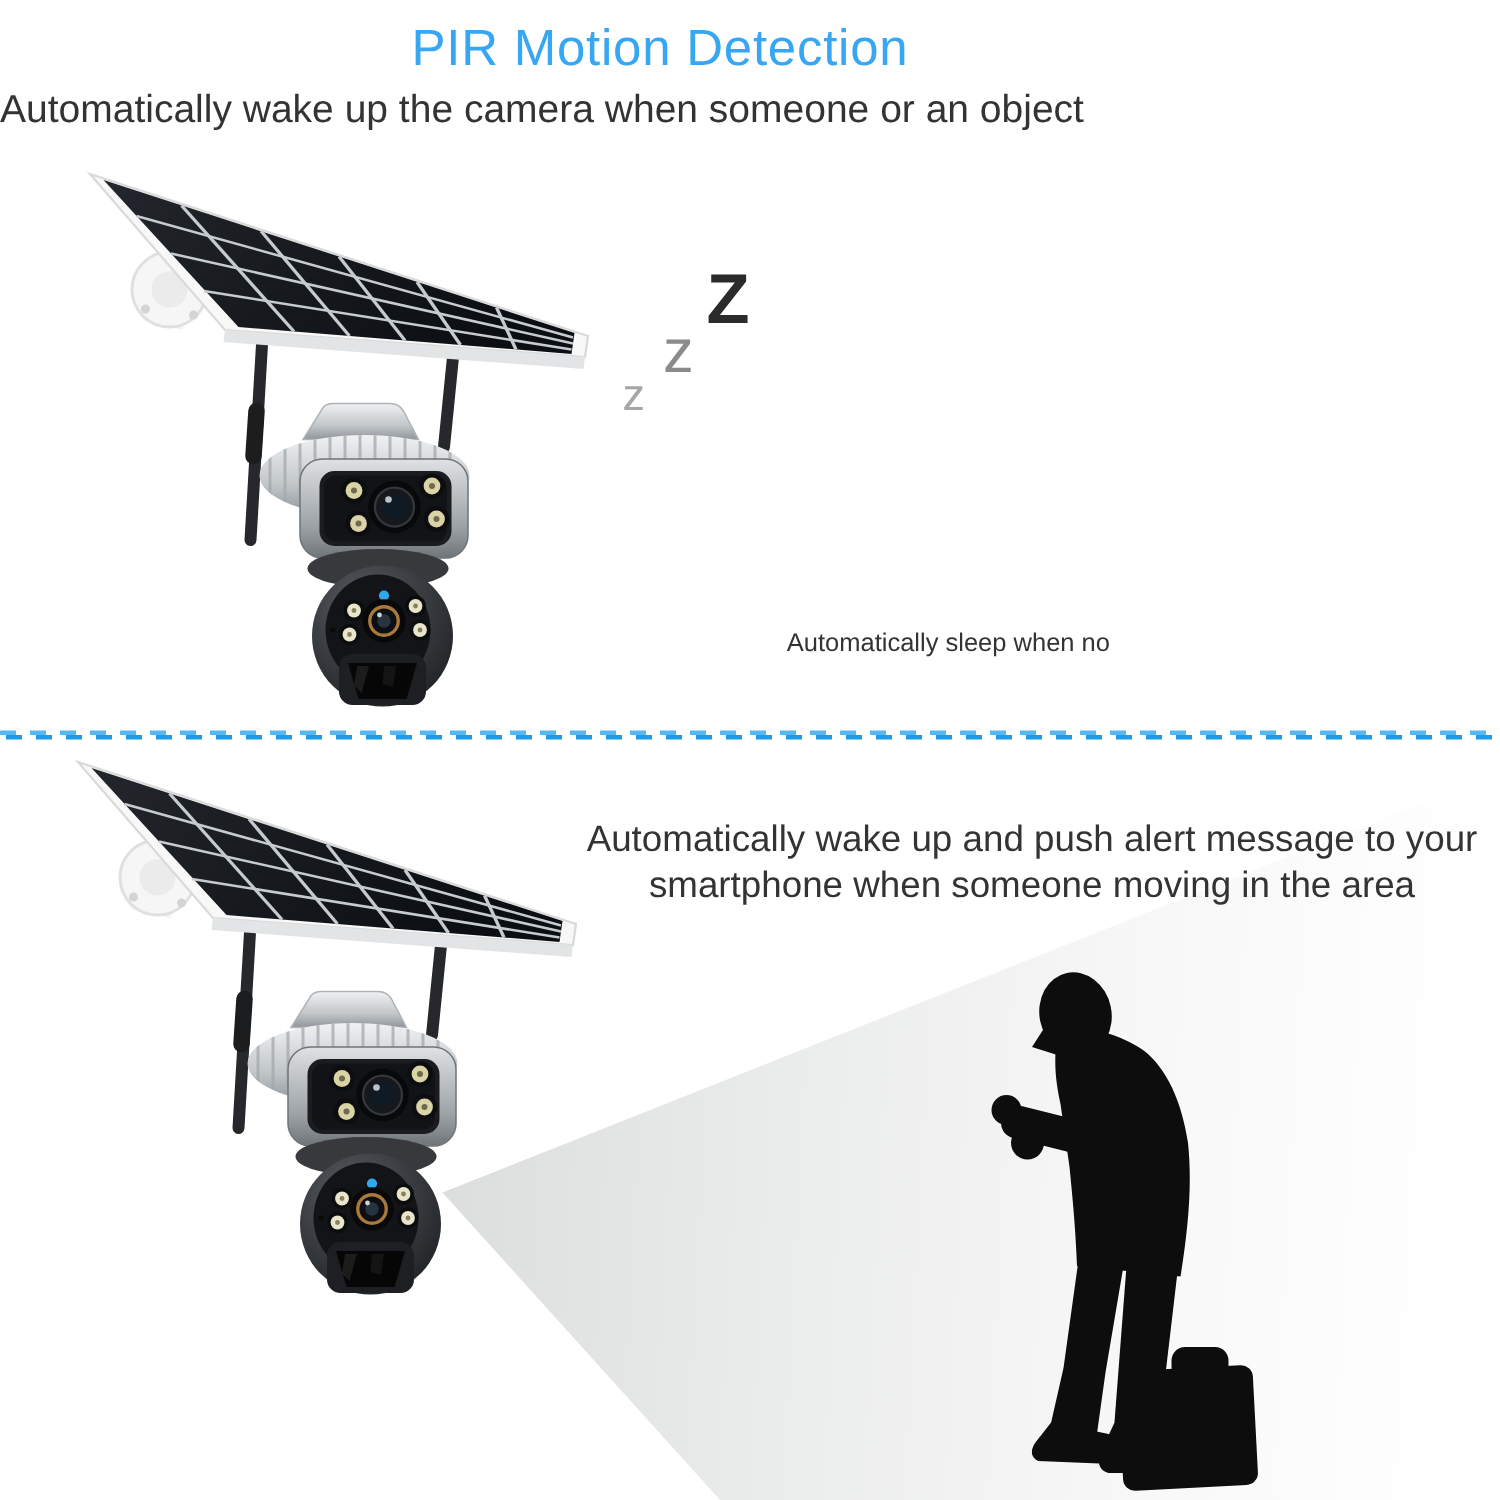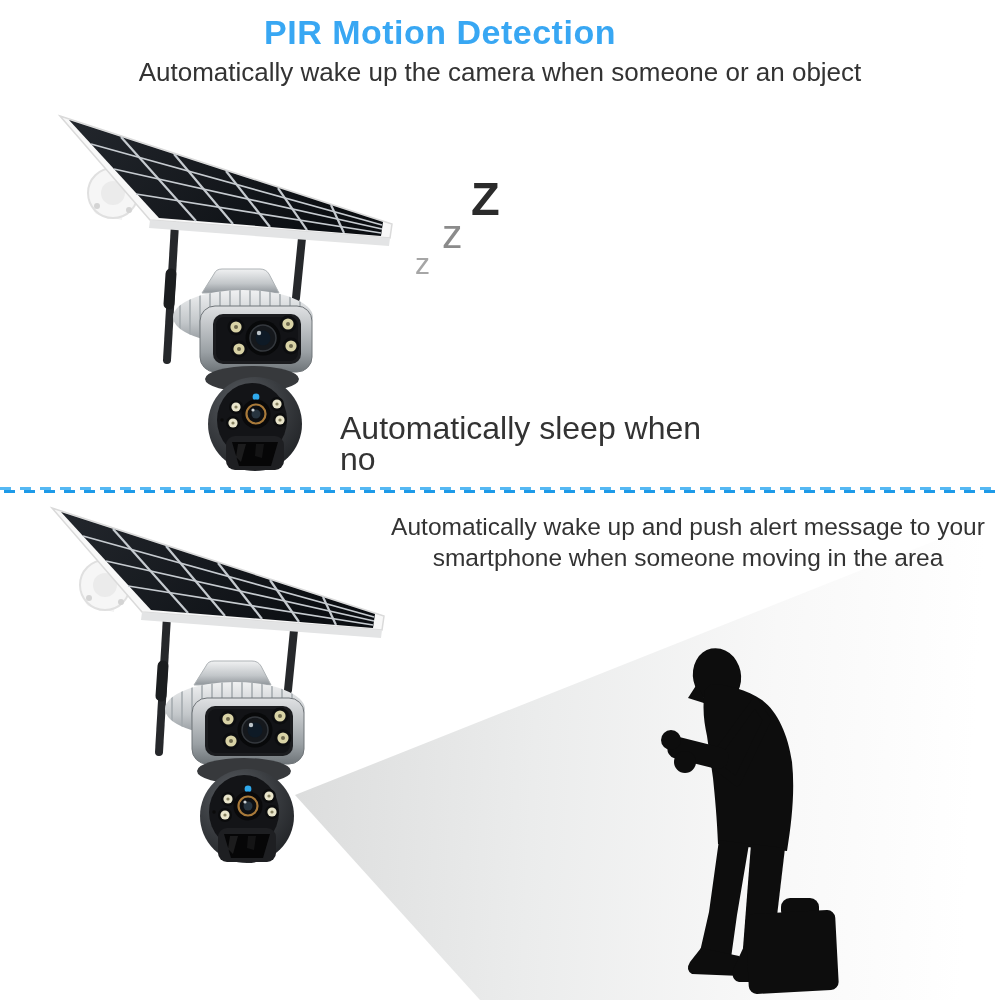--- a/index.html
+++ b/index.html
@@ -5,32 +5,32 @@
   html,body{margin:0;padding:0;}
   body{
     width:1000px;height:1000px;position:relative;overflow:hidden;
     background:#ffffff;
     font-family:"Liberation Sans", sans-serif;
     -webkit-font-smoothing:antialiased;
   }
   .abs{position:absolute;}
   .title{
     top:13px;left:0;width:880px;text-align:center;
-    font-size:34px;font-weight:bold;color:#38a7f3;letter-spacing:.5px;
+    font-size:34px;font-weight:normal;color:#38a7f3;letter-spacing:.5px;
   }
   .subtitle{
-    top:56px;left:0;width:1000px;text-align:center;
+    top:56px;left:0;width:1000px;
     font-size:26px;line-height:32px;color:#333333;
   }
   .sleep-caption{
-    top:413px;left:340px;width:400px;text-align:left;
-    font-size:32px;line-height:31px;color:#333333;
+    top:413px;left:340px;width:400px;text-align:right;
+    font-size:17px;line-height:31px;color:#333333;
   }
   .wake-caption{
-    top:511px;left:375px;width:626px;text-align:center;
+    top:544px;left:375px;width:626px;text-align:center;
     font-size:24.5px;line-height:31px;color:#333333;
   }
   .z-big{top:175px;left:471px;font-size:47px;font-weight:bold;color:#2b2b2b;line-height:1;}
   .z-med{top:214px;left:442px;font-size:41px;color:#8b8b8b;line-height:1;}
   .z-small{top:249px;left:415px;font-size:30px;color:#a6a6a6;line-height:1;}
   .divider{
     top:487px;left:0;width:1000px;height:7px;
     background-image:
       repeating-linear-gradient(90deg,#55b8f3 0 11px,rgba(0,0,0,0) 11px 20px),
       repeating-linear-gradient(90deg,#1d9ae8 0 11px,rgba(0,0,0,0) 11px 20px);

